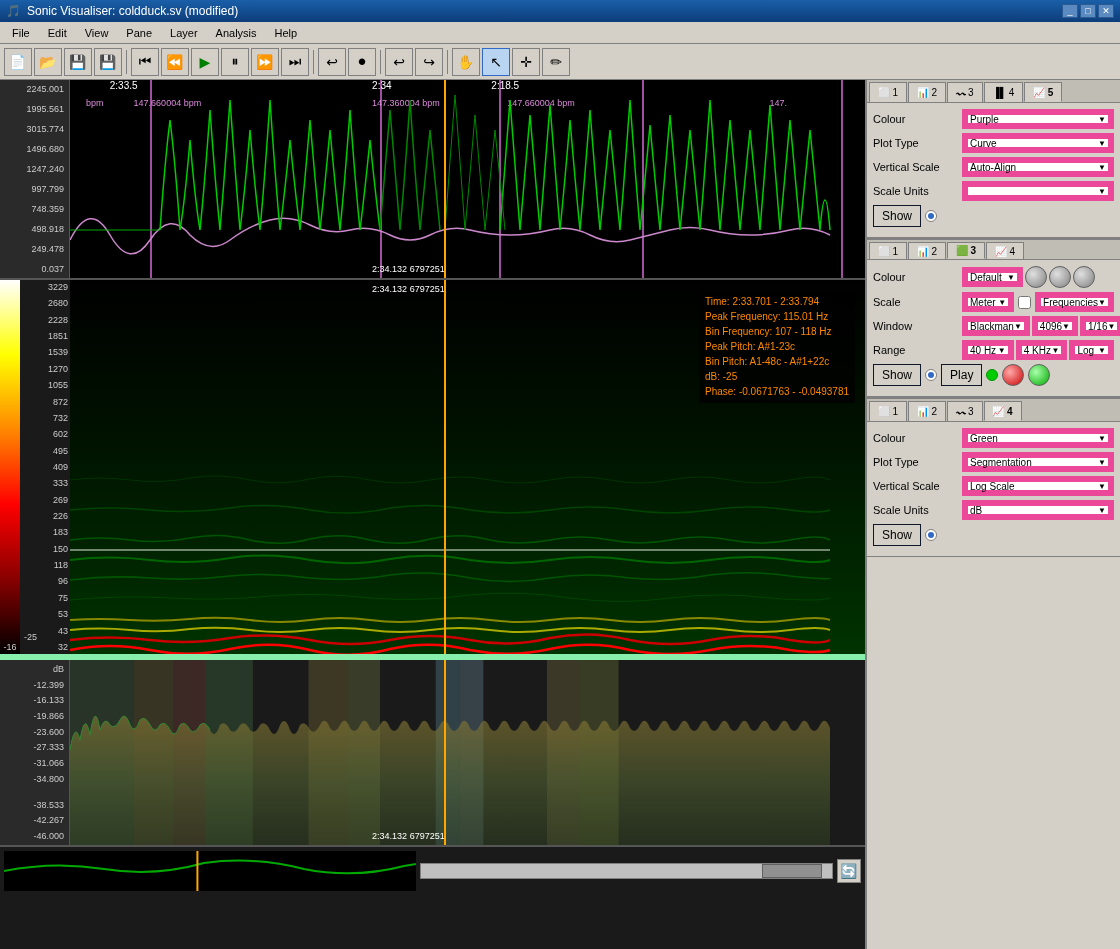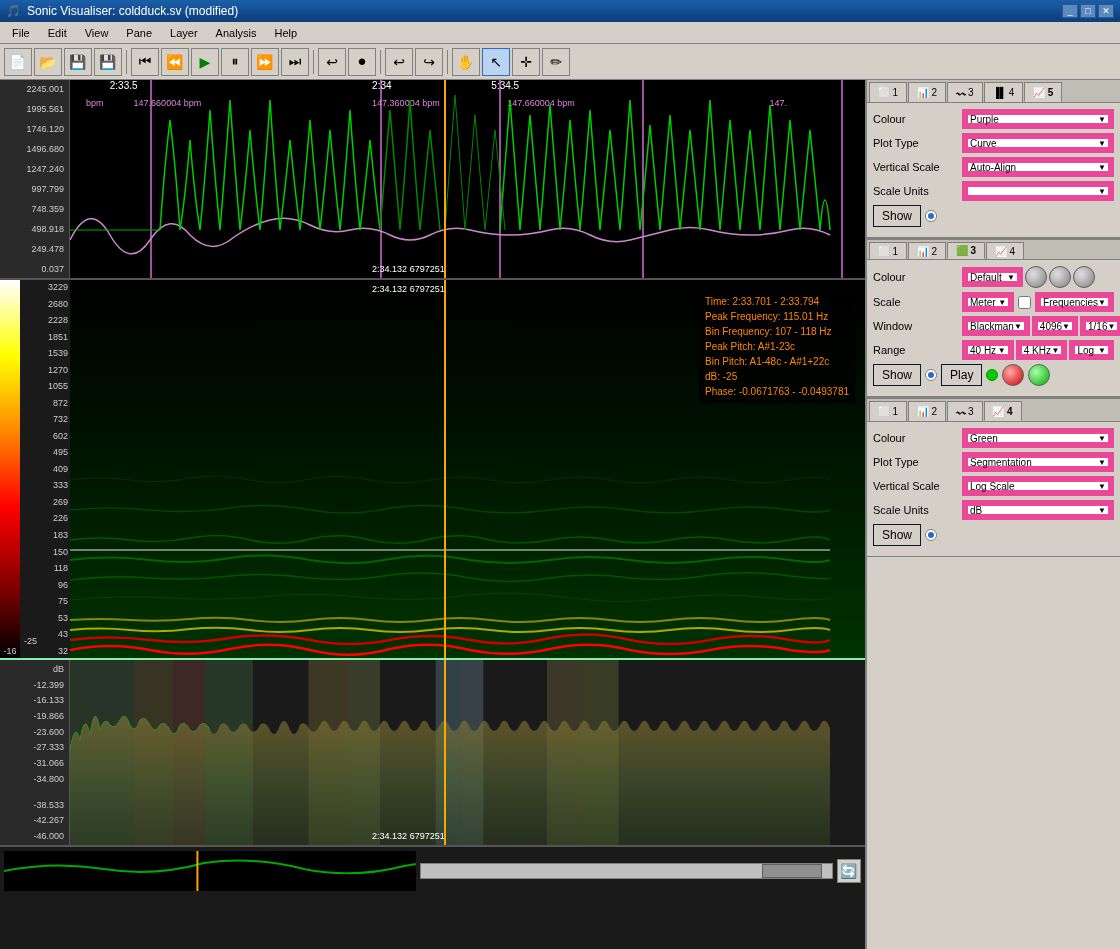--- a/index.html
+++ b/index.html
@@ -101,21 +101,21 @@
       flex: 1;
       position: relative;
       overflow: hidden;
       background: #000;
     }
 
     
     #panel-mid {
       height: 380px;
       position: relative;
-      border-bottom: 2px solid #86efac;
+      border-bottom: 6px solid #86efac;
       display: flex;
     }
     .y-axis-mid {
       width: 70px;
       background: #1a1a1a;
       display: flex;
       flex-direction: column;
       position: relative;
     }
     .colorbar {
@@ -399,41 +399,41 @@
 </div>
 
 <div id="main">
 
   <div id="panels">
 
     <div id="panel-top">
       <div class="y-axis">
         <div class="y-axis-label">2245.001</div>
         <div class="y-axis-label">1995.561</div>
-        <div class="y-axis-label">1746.120</div>
+        <div class="y-axis-label">3015.774</div>
         <div class="y-axis-label">1496.680</div>
         <div class="y-axis-label">1247.240</div>
         <div class="y-axis-label">997.799</div>
         <div class="y-axis-label">748.359</div>
         <div class="y-axis-label">498.918</div>
         <div class="y-axis-label">249.478</div>
         <div class="y-axis-label">0.037</div>
       </div>
       <div class="waveform-area">
 
         <div class="bpm-line" style="left:10%; top:0; bottom:0;"></div>
         <div class="bpm-line" style="left:39%; top:0; bottom:0;"></div>
         <div class="bpm-line" style="left:54%; top:0; bottom:0;"></div>
         <div class="bpm-line" style="left:72%; top:0; bottom:0;"></div>
         <div class="bpm-line" style="left:97%; top:0; bottom:0;"></div>
 
         <div style="position:absolute;top:0;left:0;right:0;height:18px;color:white;font-size:10px;">
           <span style="position:absolute;left:5%;">2:33.5</span>
           <span style="position:absolute;left:38%;">2:34</span>
-          <span style="position:absolute;left:53%;">5:34.5</span>
+          <span style="position:absolute;left:53%;">2:18.5</span>
         </div>
 
         <div style="position:absolute;top:18px;left:0;right:0;height:16px;color:#dd88dd;font-size:9px;">
           <span style="position:absolute;left:2%;color:#dd88dd;">bpm</span>
           <span style="position:absolute;left:8%;color:#dd88dd;">147.660004 bpm</span>
           <span style="position:absolute;left:38%;color:#dd88dd;">147.360004 bpm</span>
           <span style="position:absolute;left:55%;color:#dd88dd;">147.660004 bpm</span>
           <span style="position:absolute;left:88%;color:#dd88dd;">147.</span>
         </div>
 

